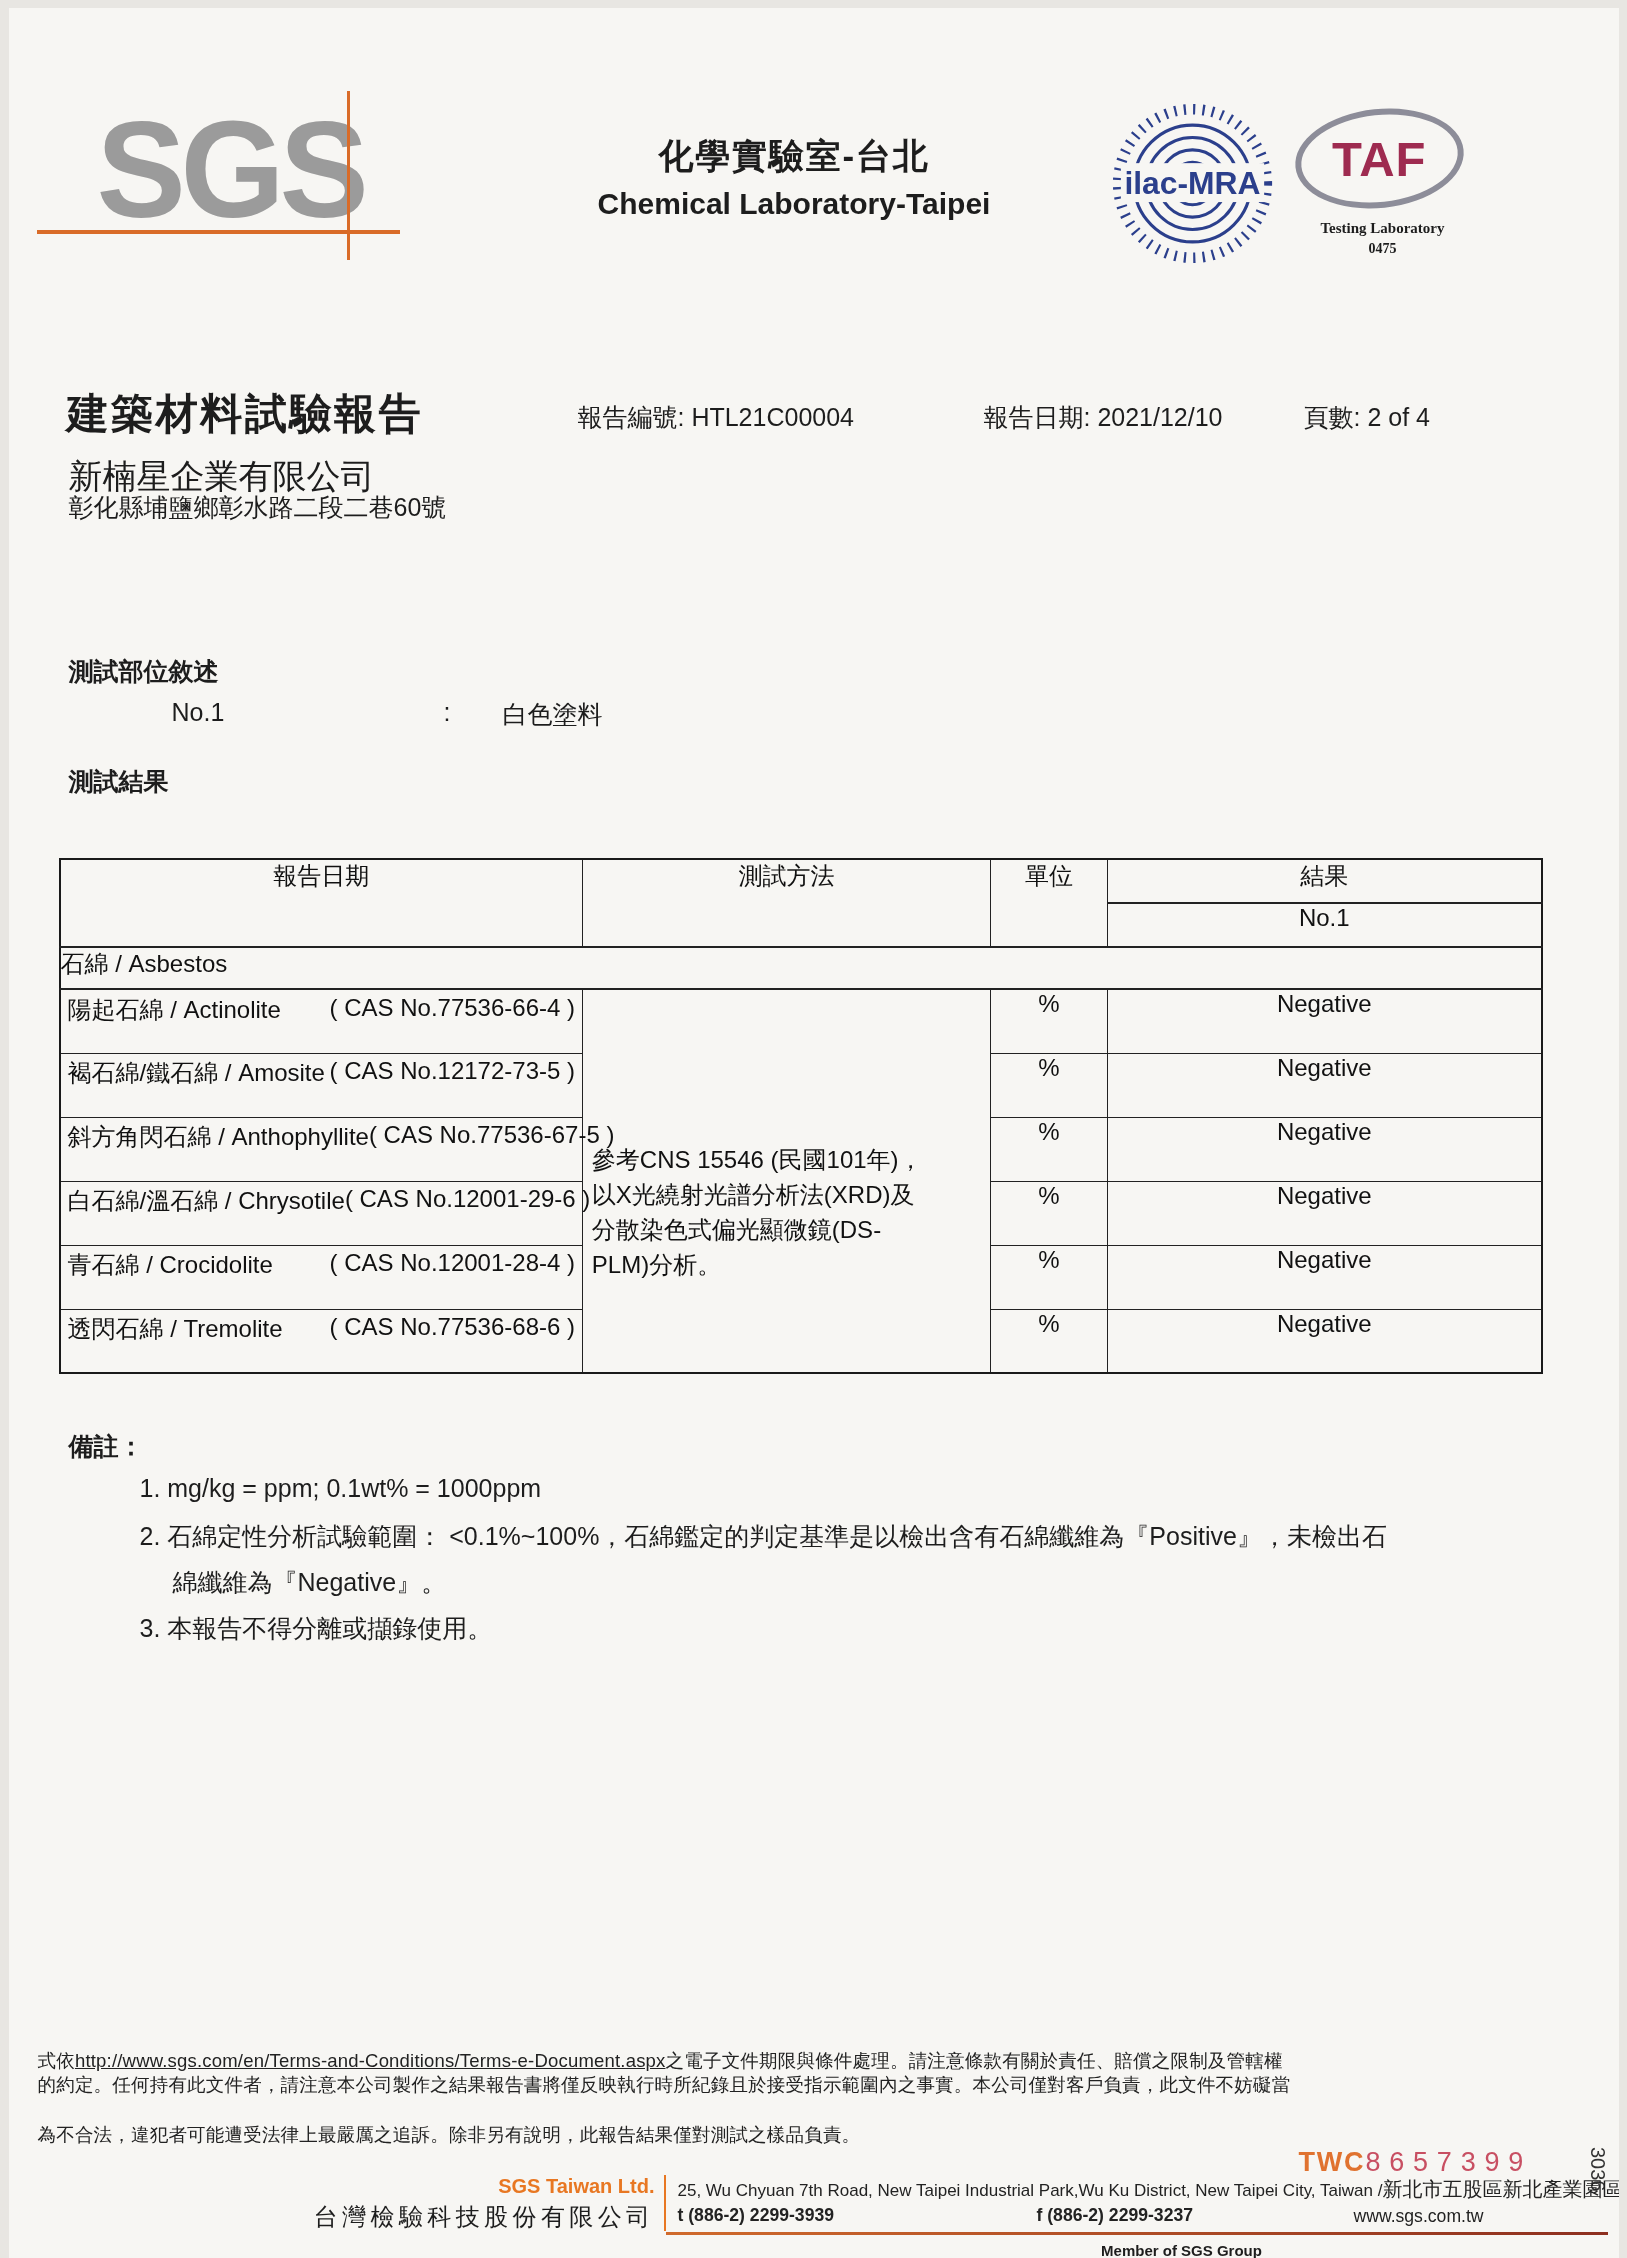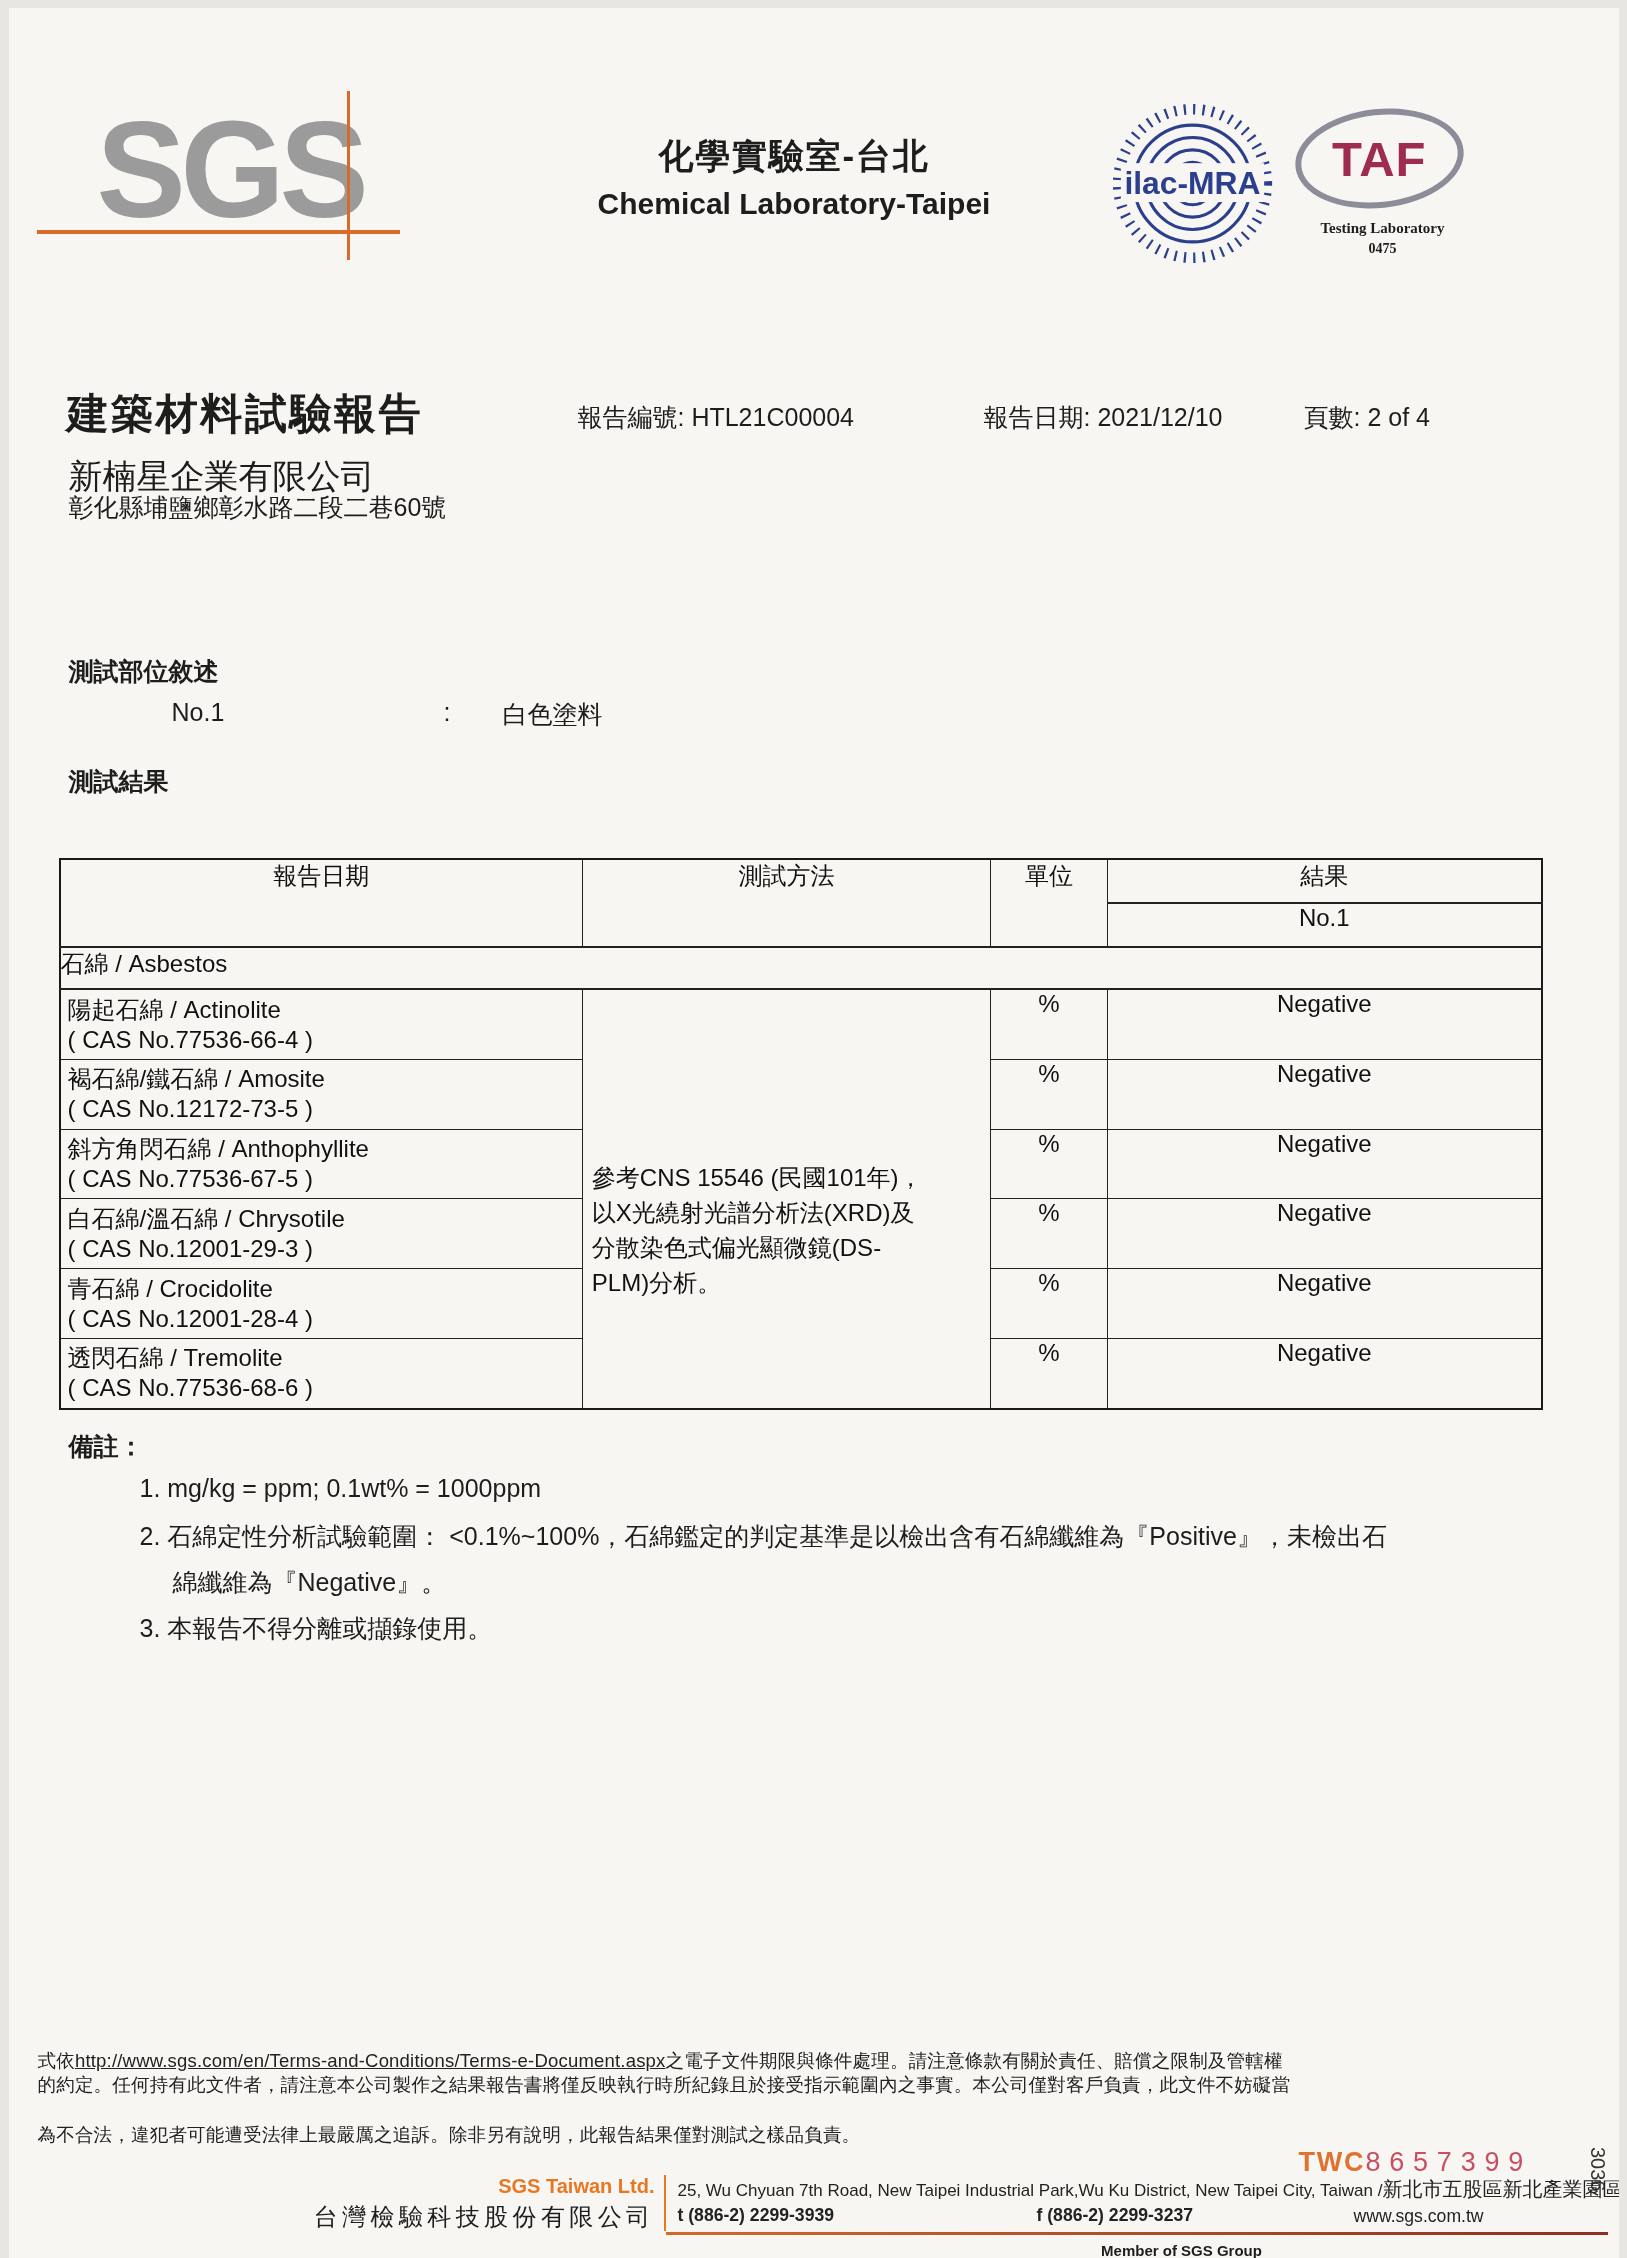--- a/index.html
+++ b/index.html
@@ -47,21 +47,21 @@
 
   
   .tblwrap{left:50px;top:850px;}
   table.results{border-collapse:collapse;table-layout:fixed;width:1482px;background:transparent;}
   table.results td,table.results th{border:1.8px solid #222;padding:0;vertical-align:top;
     font-size:24px;font-weight:normal;color:#111;}
   table.results{border:2.6px solid #1a1a1a;}
   tr.hdr1 td,tr.hdr1 th{border-bottom-width:2.6px;}
   th.hcell{text-align:center;vertical-align:middle;font-size:25px;font-weight:600;}
   .group-cell{font-size:25.6px;font-weight:bold;padding:5.3px 8.8px 7px 8.8px;border-bottom-width:2.6px !important;}
-  .item-cell{height:100%;display:flex;flex-direction:column;justify-content:center;
+  .item-cell{height:100%;display:flex;flex-direction:row;justify-content:space-between;
     padding:3.5px 7px 5.3px 7px;}
   .unit-cell,.res-cell{text-align:center;padding-top:7px;}
   .method-cell{vertical-align:middle !important;padding:71px 5.3px 8.8px 8.8px !important;
     line-height:35px;white-space:normal;}
   .cas{display:block;}
 
   
   .notes-title{left:60px;top:1422px;font-size:25px;font-weight:bold;}
   .note{font-size:25px;}
   .note1{left:131px;top:1466px;}
@@ -201,21 +201,21 @@
                 <span class="cas">( CAS No.77536-67-5 )</span>
               </div>
             </td>
         <td class="unit-cell">%</td>
         <td class="res-cell">Negative</td>
       </tr>
       <tr style="height:64px">
         <td>
               <div class="item-cell">
                 <span>白石綿/溫石綿 / Chrysotile</span>
-                <span class="cas">( CAS No.12001-29-3 )</span>
+                <span class="cas">( CAS No.12001-29-6 )</span>
               </div>
             </td>
         <td class="unit-cell">%</td>
         <td class="res-cell">Negative</td>
       </tr>
       <tr style="height:64px">
         <td>
               <div class="item-cell">
                 <span>青石綿 / Crocidolite</span>
                 <span class="cas">( CAS No.12001-28-4 )</span>

